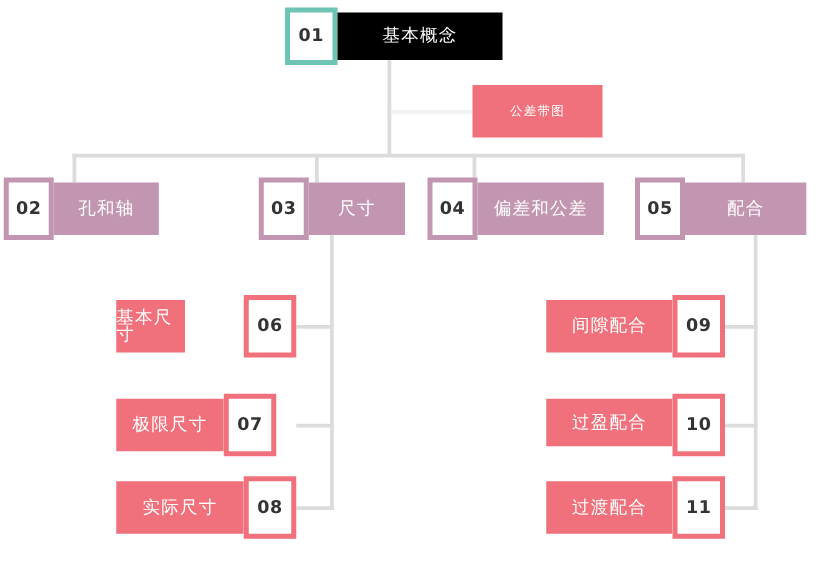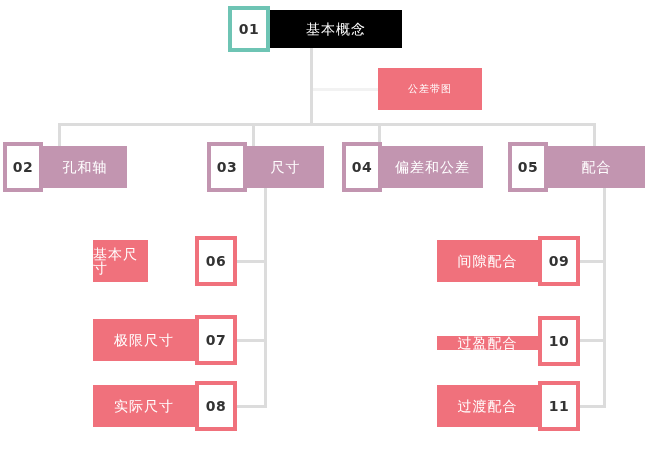--- a/index.html
+++ b/index.html
@@ -95,36 +95,36 @@
   <div class="node mauve badge-left" style="left:508px;top:146px;width:137px;height:42px;">
     <div class="badge" style="width:40px;height:50px;margin-top:-4px;">05</div>
     <div class="bar">配合</div>
   </div>
 
   <div class="node pink" style="left:93px;top:240px;width:144px;height:42px;gap:47px;">
     <div class="bar">基本尺寸</div>
     <div class="badge" style="width:42px;height:50px;margin-top:-4px;">06</div>
   </div>
 
-  <div class="node pink" style="left:93px;top:319px;width:144px;height:42px;">
+  <div class="node pink" style="left:93px;top:319px;width:128px;height:42px;">
     <div class="bar">极限尺寸</div>
     <div class="badge" style="width:42px;height:50px;margin-top:-4px;">07</div>
   </div>
 
   <div class="node pink" style="left:93px;top:385px;width:144px;height:42px;">
     <div class="bar">实际尺寸</div>
     <div class="badge" style="width:42px;height:50px;margin-top:-4px;">08</div>
   </div>
 
   <div class="node pink" style="left:437px;top:240px;width:143px;height:42px;">
     <div class="bar">间隙配合</div>
     <div class="badge" style="width:42px;height:50px;margin-top:-4px;">09</div>
   </div>
 
-  <div class="node pink" style="left:437px;top:319px;width:143px;height:48px;align-items:center;">
+  <div class="node pink" style="left:437px;top:319px;width:143px;height:38px;">
     <div class="bar">过盈配合</div>
     <div class="badge" style="width:42px;height:50px;margin-top:-4px;">10</div>
   </div>
 
   <div class="node pink" style="left:437px;top:385px;width:143px;height:42px;">
     <div class="bar">过渡配合</div>
     <div class="badge" style="width:42px;height:50px;margin-top:-4px;">11</div>
   </div>
 
 </div>

